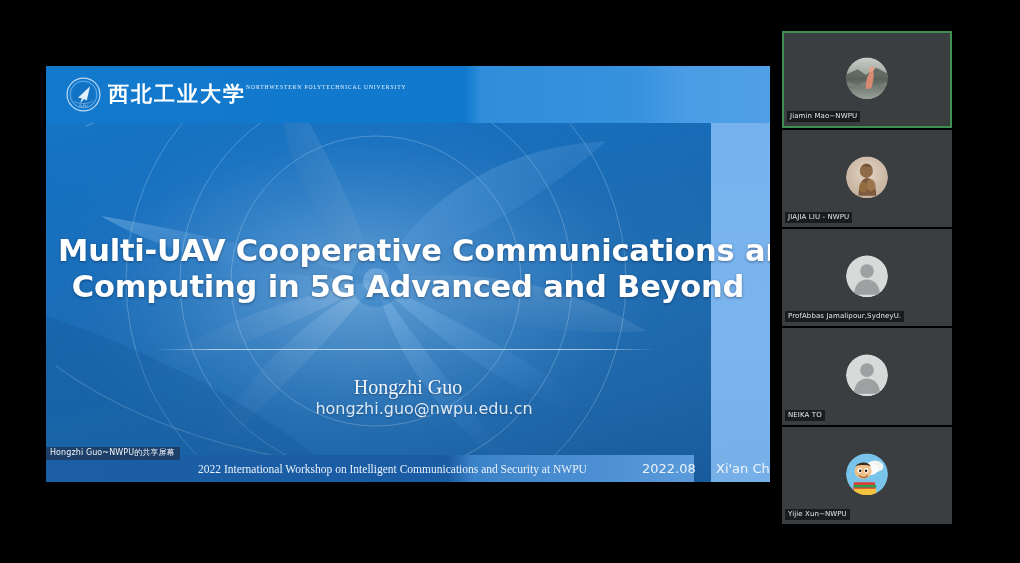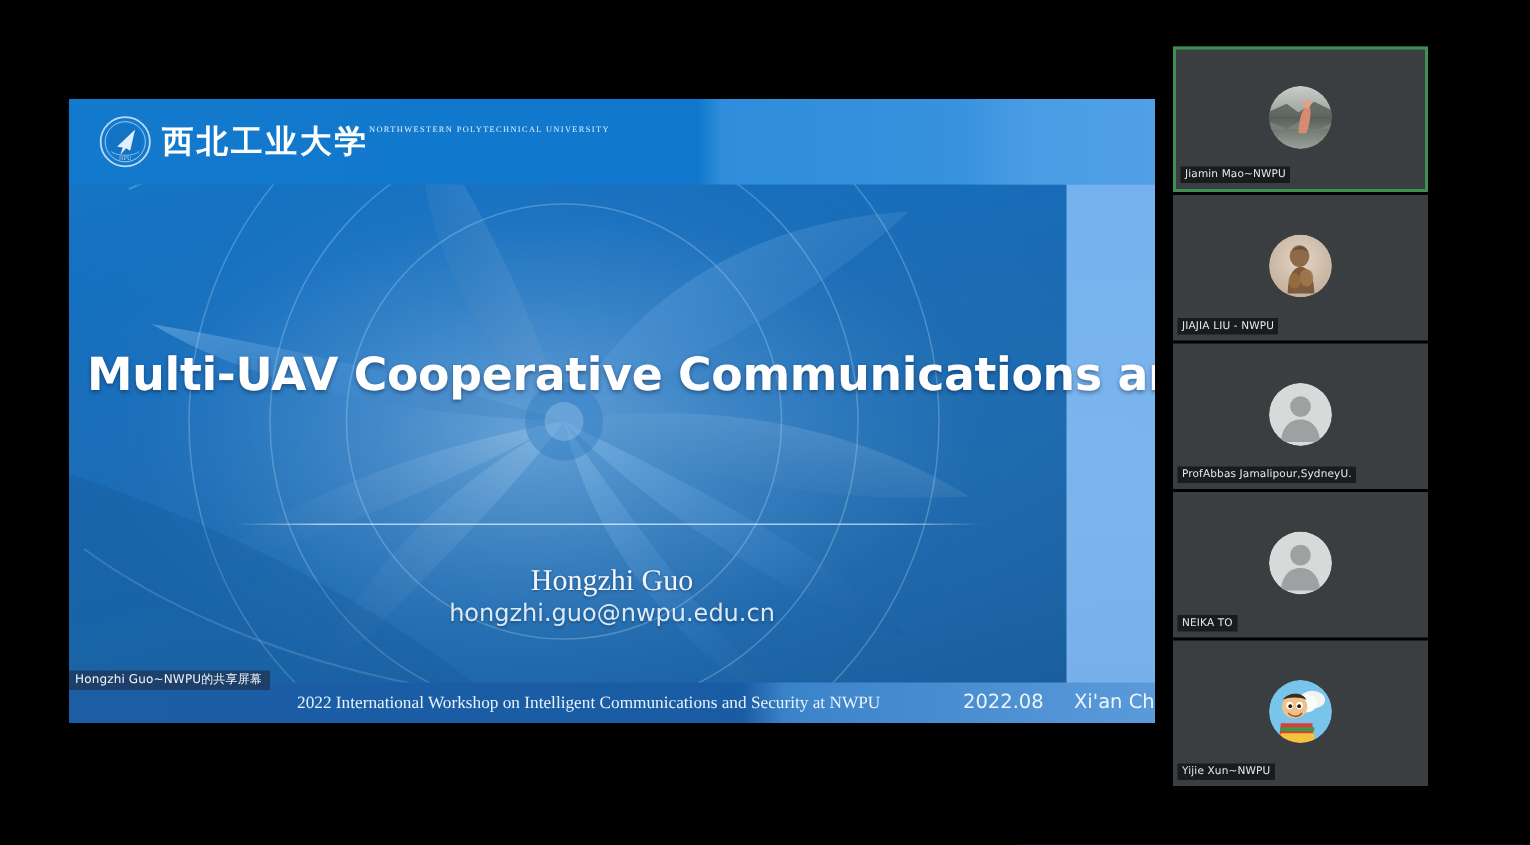--- a/index.html
+++ b/index.html
@@ -149,28 +149,29 @@
   .email {
     position: absolute;
     left: 0;
     top: 333px;
     width: 724px;
     text-align: center;
     font-family: "DejaVu Sans", sans-serif;
     font-size: 16px;
     color: #dce9f7;
     text-shadow: 0 1px 2px rgba(0,20,50,0.35);
+    padding-left: 16px;
   }
 
   
   .slide-footer {
     position: absolute;
     left: 0;
     bottom: 0;
-    width: 724px;
+    width: 648px;
     height: 27px;
     background: linear-gradient(90deg,#1b5ea6 0%, #1a5ca4 62%, #3b83c9 66%, #5a9ada 100%);
     display: flex;
     align-items: center;
   }
   .footer-conf {
     position: absolute;
     left: 152px;
     font-family: "Liberation Serif", serif;
     font-size: 11.5px;
@@ -336,20 +337,21 @@
           </svg>
         </span>
         <span class="logo-text">
           <span class="logo-cn">西北工业大学</span>
           <span class="logo-en">NORTHWESTERN POLYTECHNICAL UNIVERSITY</span>
         </span>
       </div>
 
       <div class="slide-title">
         <span class="title-line">Multi-UAV Cooperative Communications and</span>
+        <span class="title-line">Computing in 5G Advanced and Beyond</span>
       </div>
 
       <div class="divider"></div>
 
       <div class="presenter">Hongzhi Guo</div>
       <div class="email">hongzhi.guo@nwpu.edu.cn</div>
 
       <div class="slide-footer">
         <span class="footer-conf">2022 International Workshop on Intelligent Communications and Security at NWPU</span>
         <span class="footer-date">2022.08</span>

